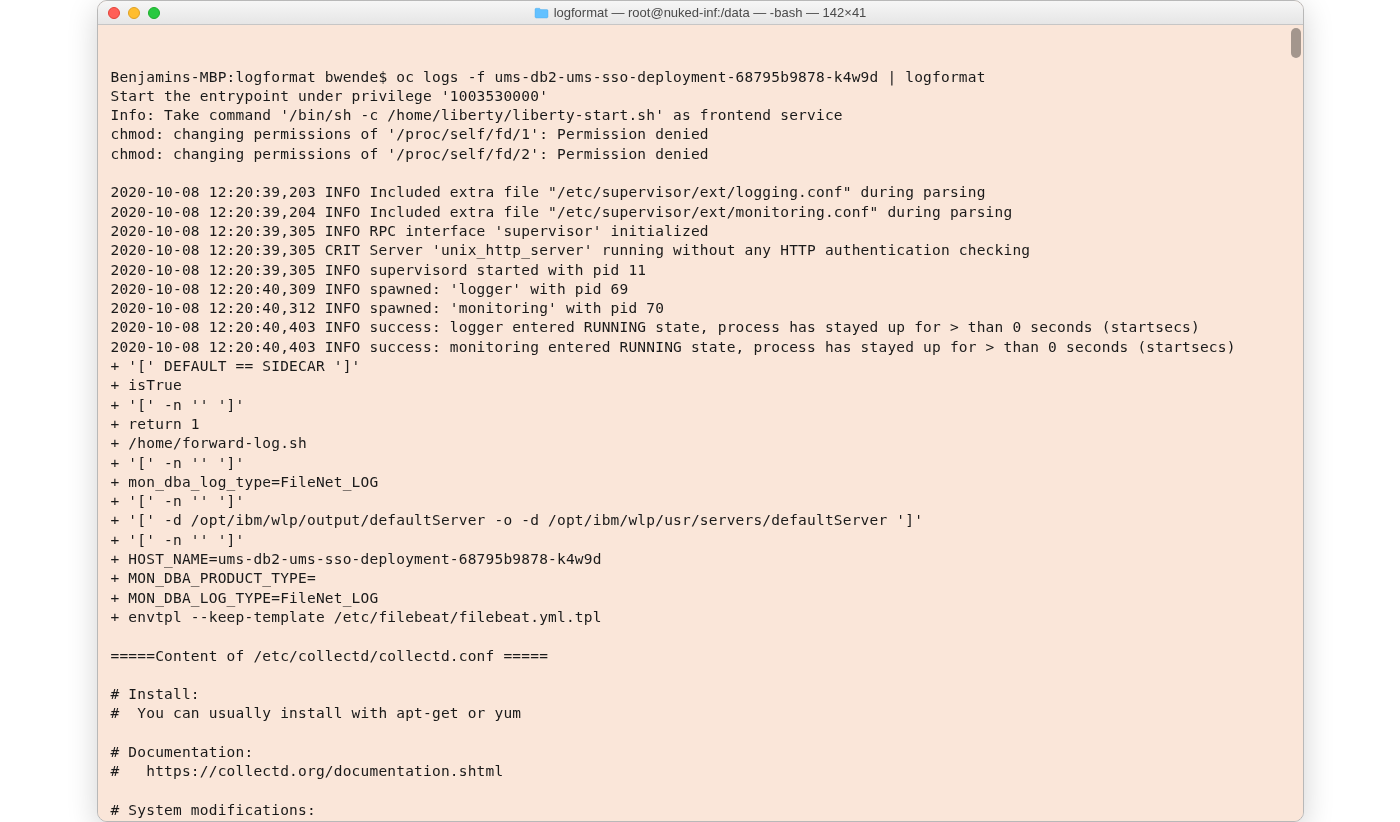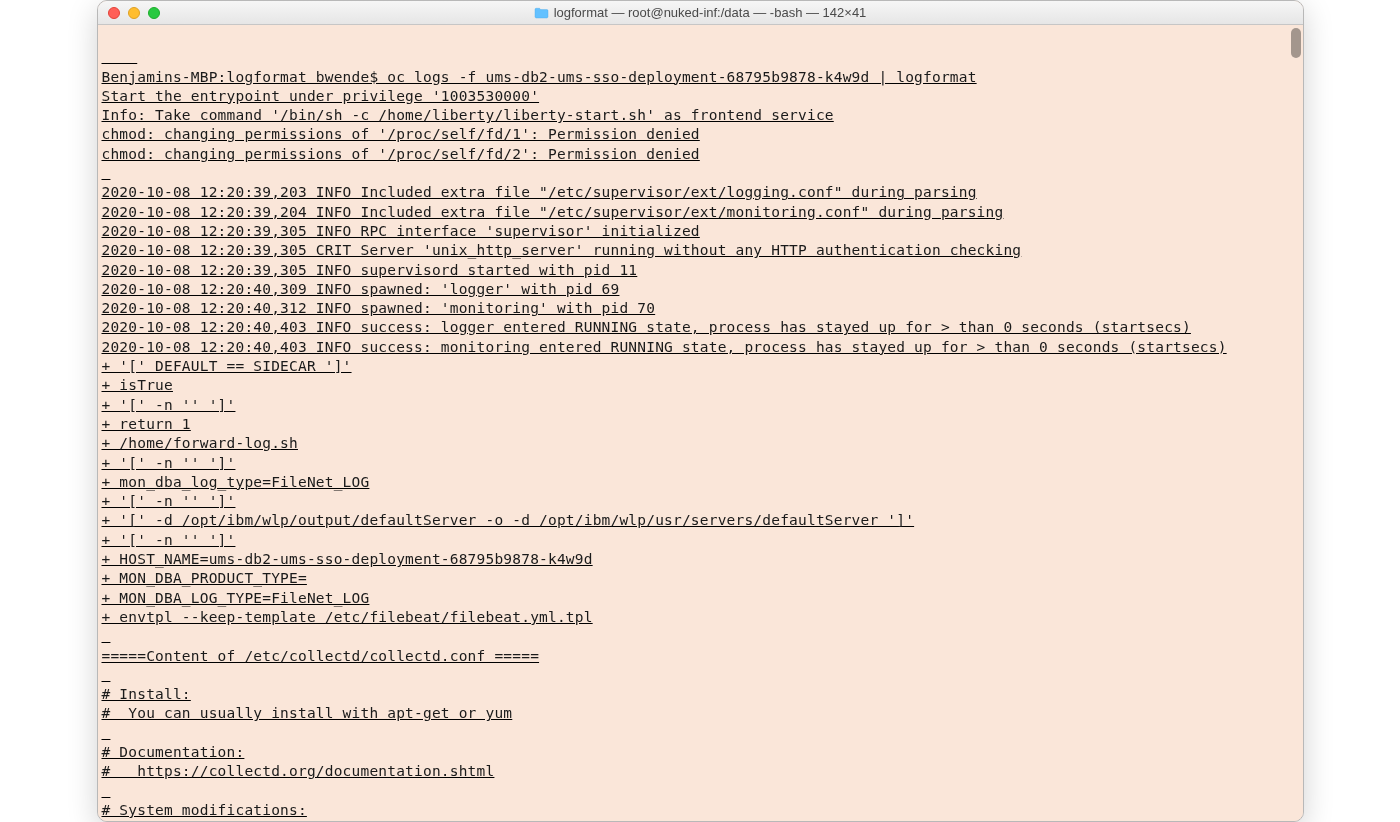--- a/index.html
+++ b/index.html
@@ -18,21 +18,20 @@
     .terminal-window {
       width: 1207px;
       height: 822px;
       border: 1px solid #b8b8b8;
       border-radius: 10px;
       overflow: hidden;
       box-shadow: 0 8px 30px rgba(0,0,0,0.18);
       background: #fae6d9;
       display: flex;
       flex-direction: column;
-      text-decoration: underline;
     }
     .title-bar {
       height: 24px;
       background: linear-gradient(to bottom, #f6f6f6, #e6e6e6);
       border-bottom: 1px solid #c6c6c6;
       display: flex;
       align-items: center;
       position: relative;
       flex-shrink: 0;
     }
@@ -63,21 +62,21 @@
       pointer-events: none;
     }
     .folder-icon {
       width: 15px;
       height: 12px;
       display: inline-block;
     }
     .terminal-body {
       flex: 1;
       background: #fae6d9;
-      padding: 4px 4px;
+      padding: 4px 13px;
       font-family: "SF Mono", Menlo, Monaco, Consolas, monospace;
       font-size: 14.5px;
       line-height: 19.3px;
       color: #1a1a1a;
       white-space: pre;
       overflow: hidden;
       position: relative;
       letter-spacing: 0.2px;
     }
     .scrollbar-track {

